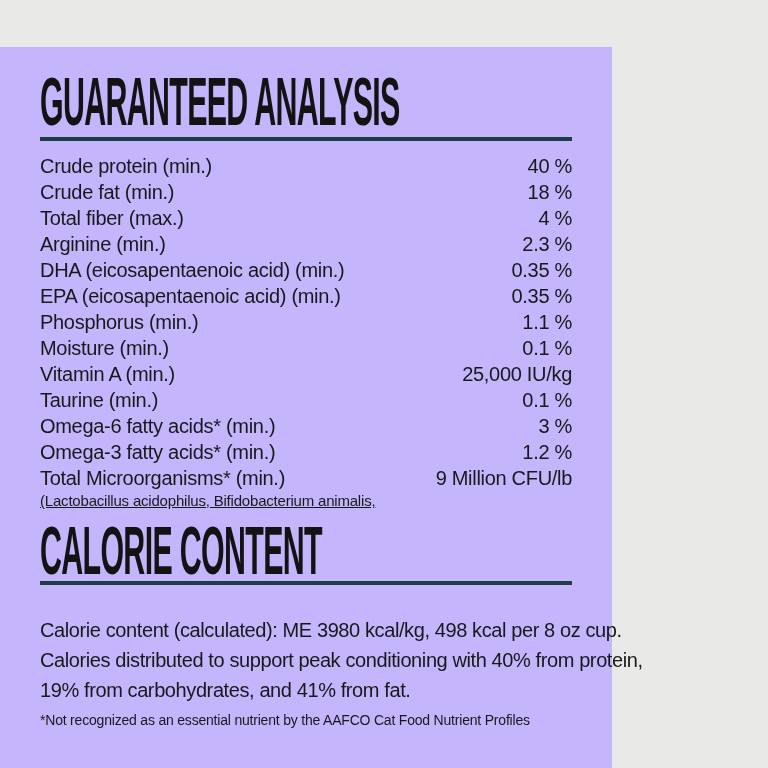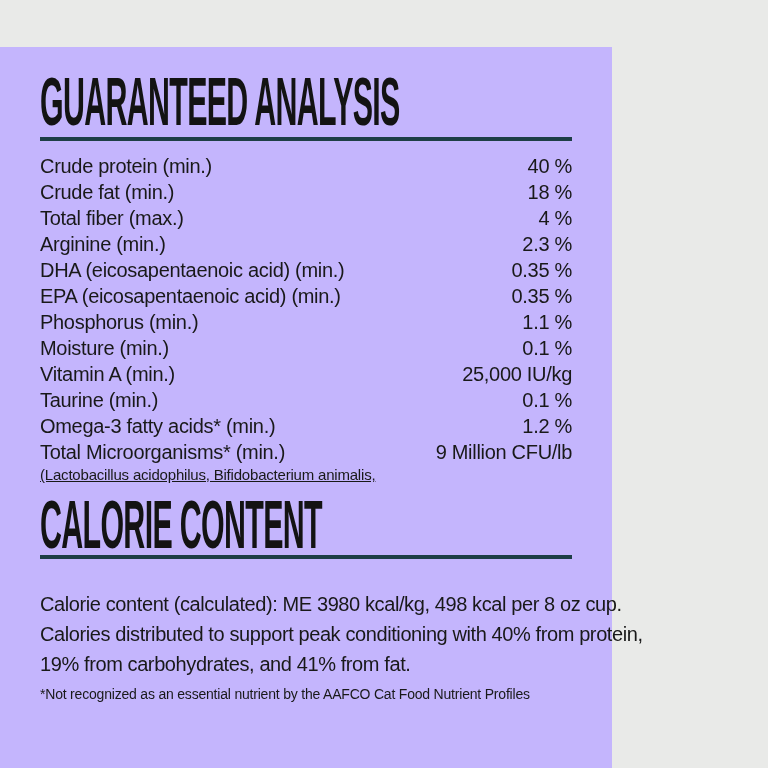--- a/index.html
+++ b/index.html
@@ -130,20 +130,24 @@
       </div>
       <div class="row">
         <span class="lbl">Vitamin A (min.)</span>
         <span class="val">25,000 IU/kg</span>
       </div>
       <div class="row">
         <span class="lbl">Taurine (min.)</span>
         <span class="val">0.1 %</span>
       </div>
       <div class="row">
+        <span class="lbl">Omega-6 fatty acids* (min.)</span>
+        <span class="val">3 %</span>
+      </div>
+      <div class="row">
         <span class="lbl">Omega-3 fatty acids* (min.)</span>
         <span class="val">1.2 %</span>
       </div>
       <div class="row">
         <span class="lbl">Total Microorganisms* (min.)</span>
         <span class="val">9 Million CFU/lb</span>
       </div>
     </div>
 
     <div class="note">

